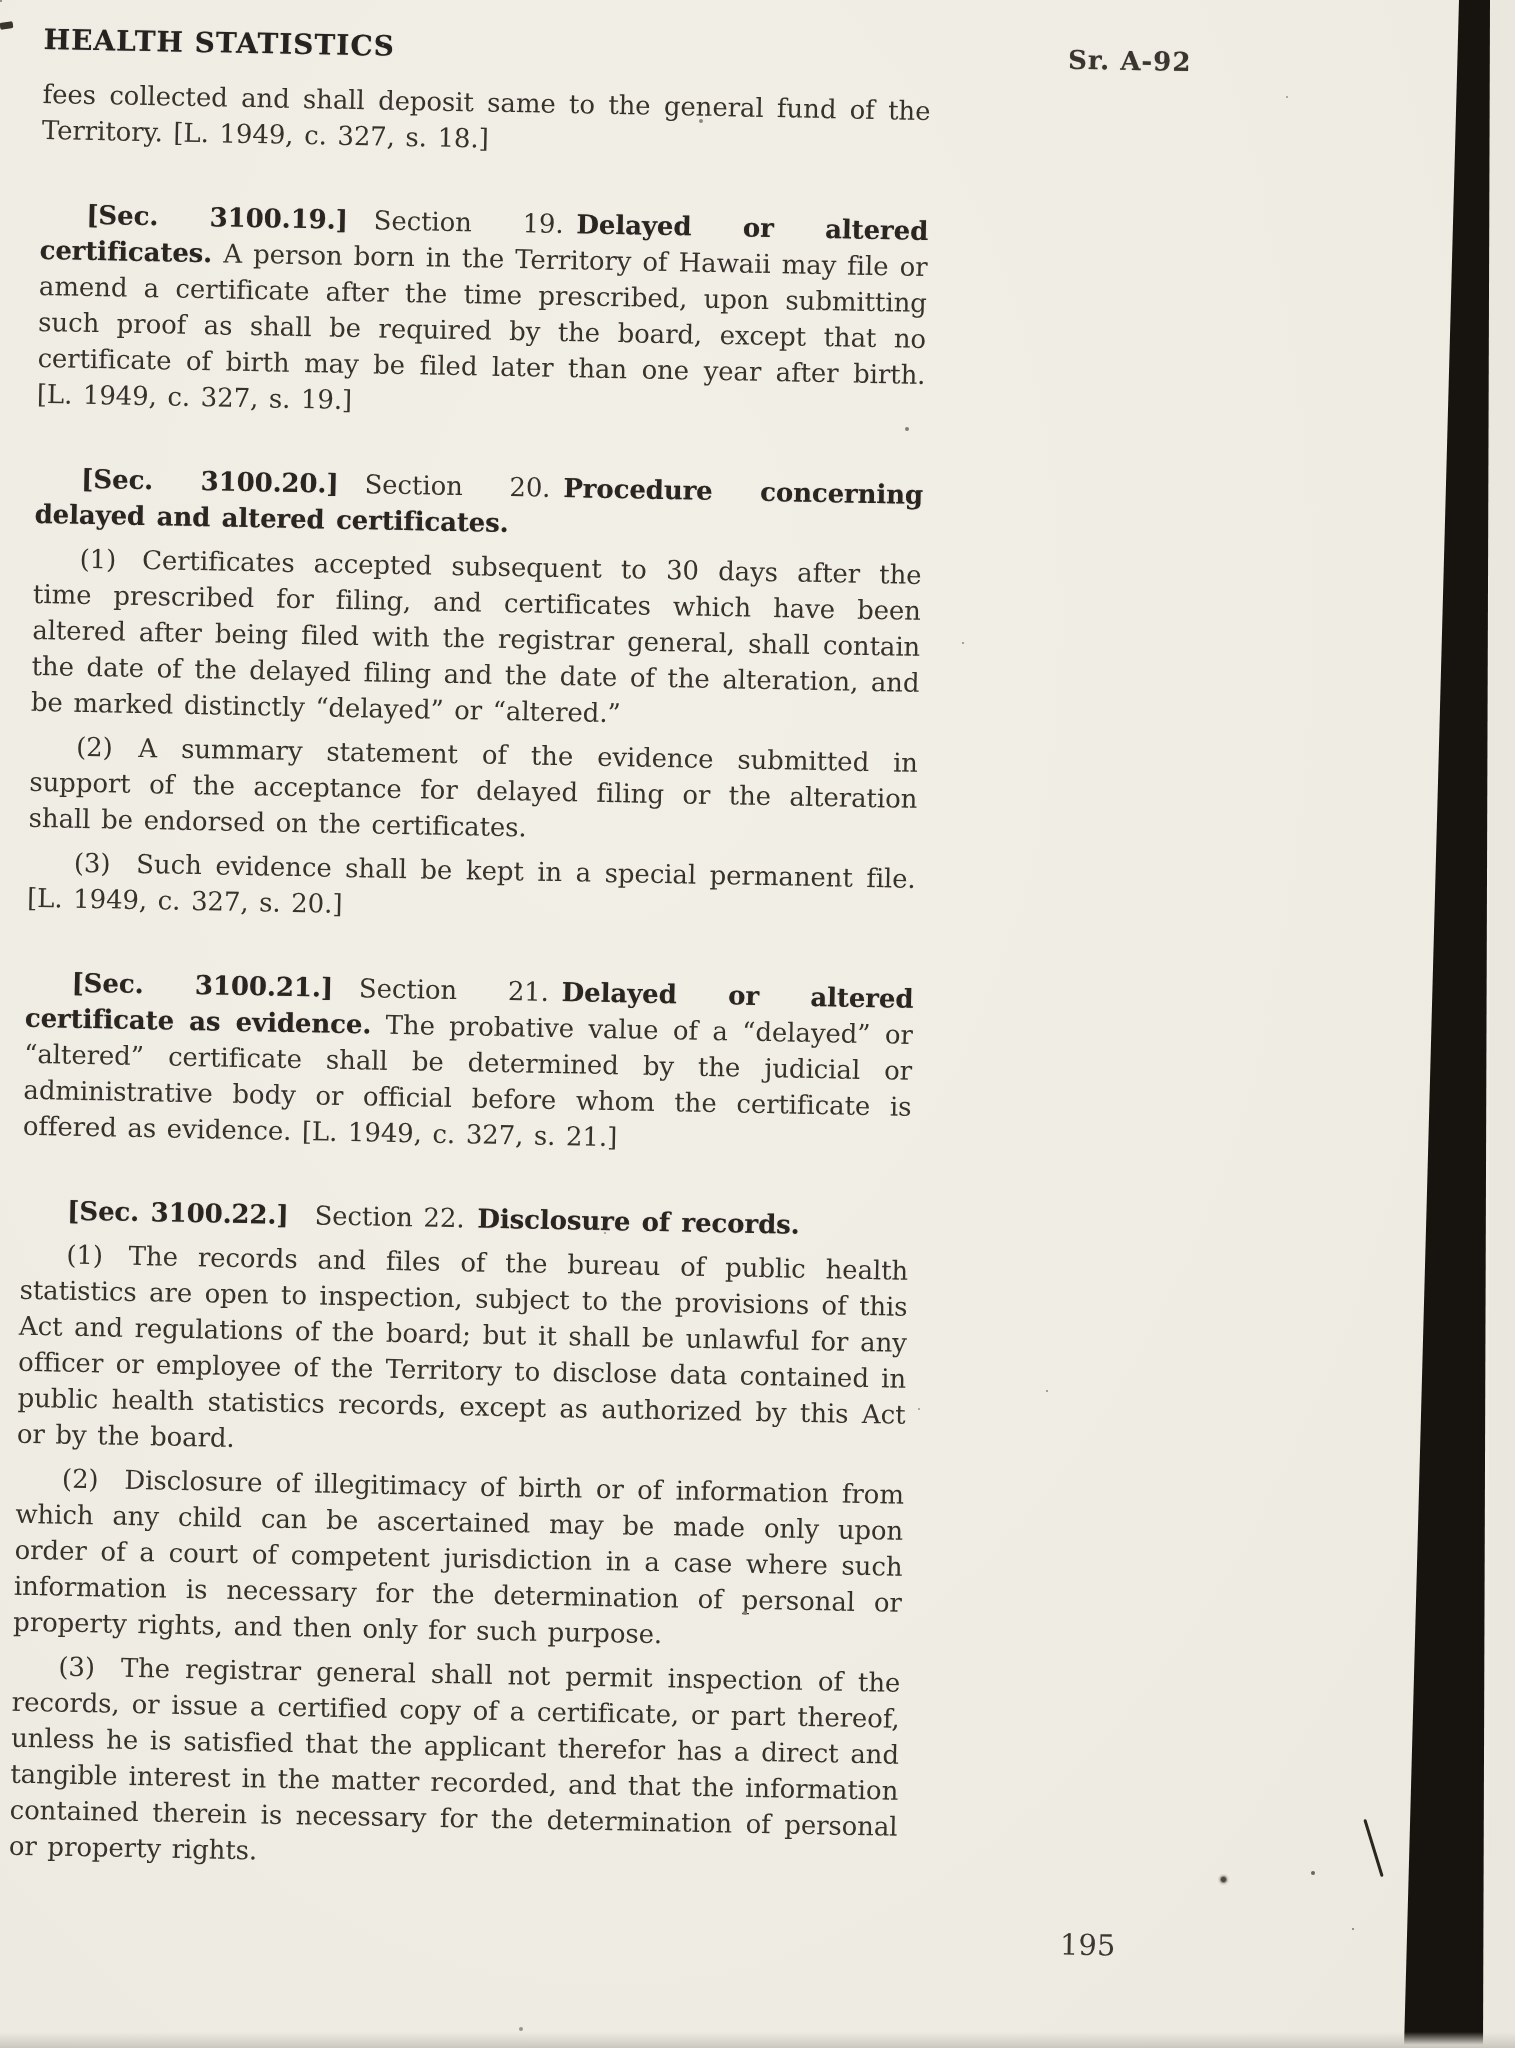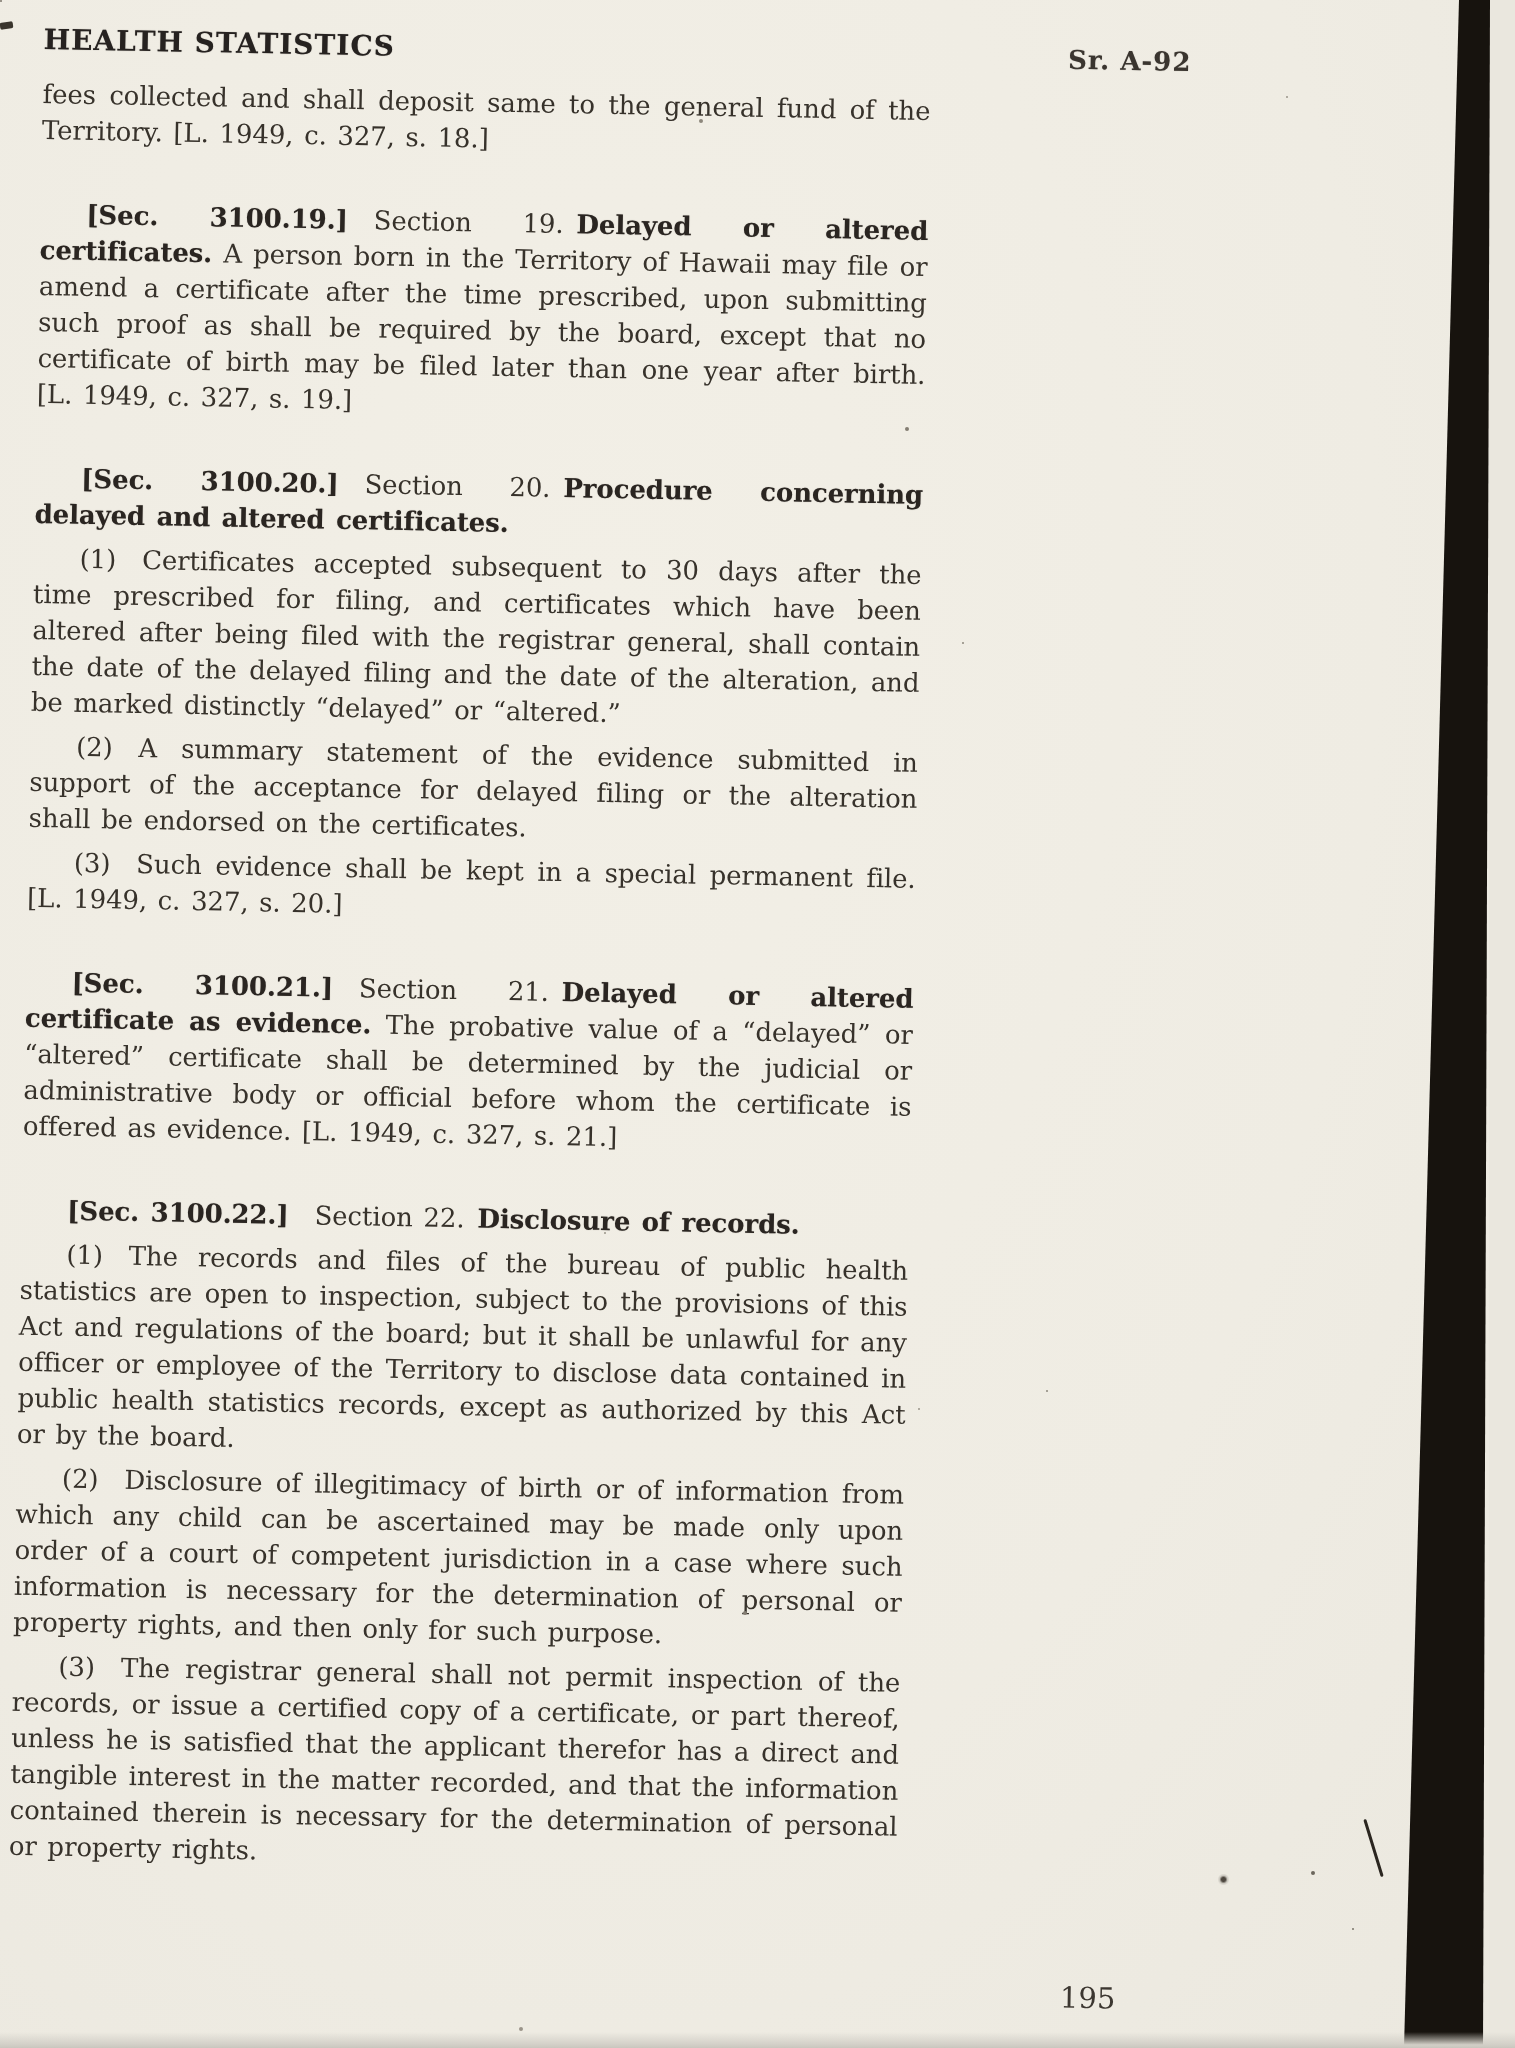--- a/index.html
+++ b/index.html
@@ -36,21 +36,21 @@
     font-size:26px;line-height:36px;color:#37322b;
     text-align:justify;text-align-last:left;
     word-spacing:2.5px;letter-spacing:-0.1px;
   }
   .text-column p{margin:0;}
   .text-column b{color:#2a2521;text-shadow:0 0 1px rgba(40,35,30,.35);}
   p.continuation{margin-top:18px;text-indent:0;}
   p.section{margin-top:48px;text-indent:46px;}
   p.numbered{margin-top:8px;text-indent:46px;}
   .page-number{
-    position:absolute;left:1060px;top:1981px;
+    position:absolute;left:1060px;top:1928px;
     font-size:29px;color:#3c3731;transform:rotate(1deg);
   }
   
   .scan-band{
     position:absolute;inset:0;background:#17130e;
     clip-path:polygon(1459px 0px,1490px 0px,1483px 2048px,1404px 2048px);
   }
   .right-edge{
     position:absolute;top:0;bottom:0;left:1489px;right:0;
     background:#eae7de;

